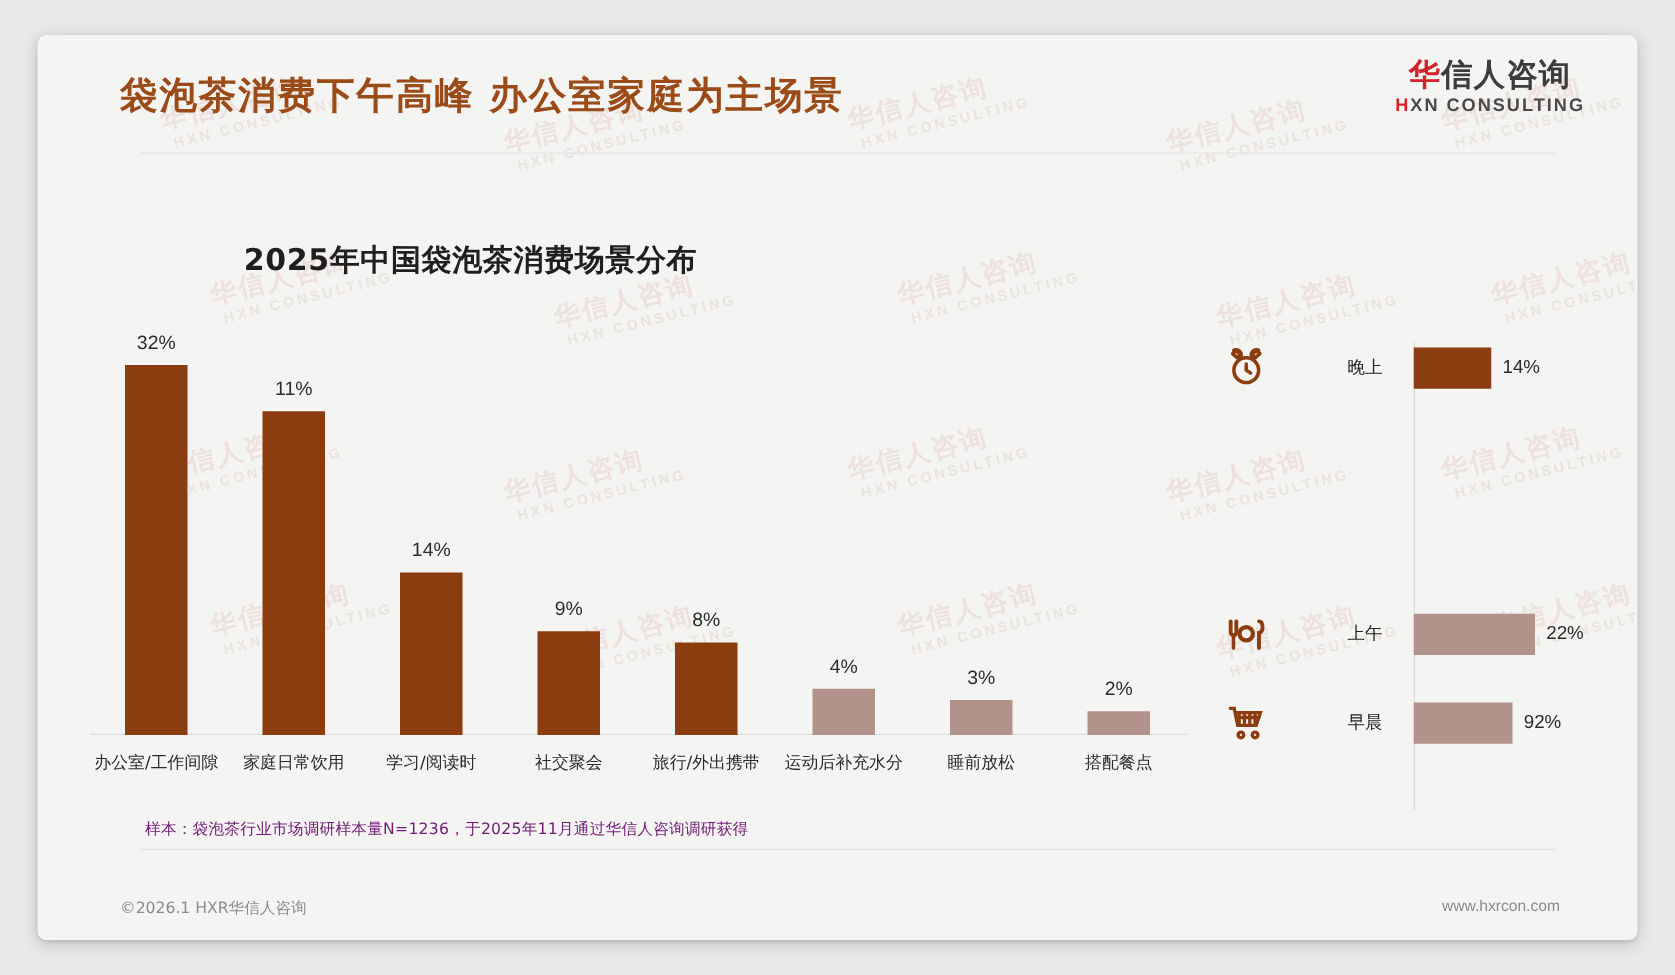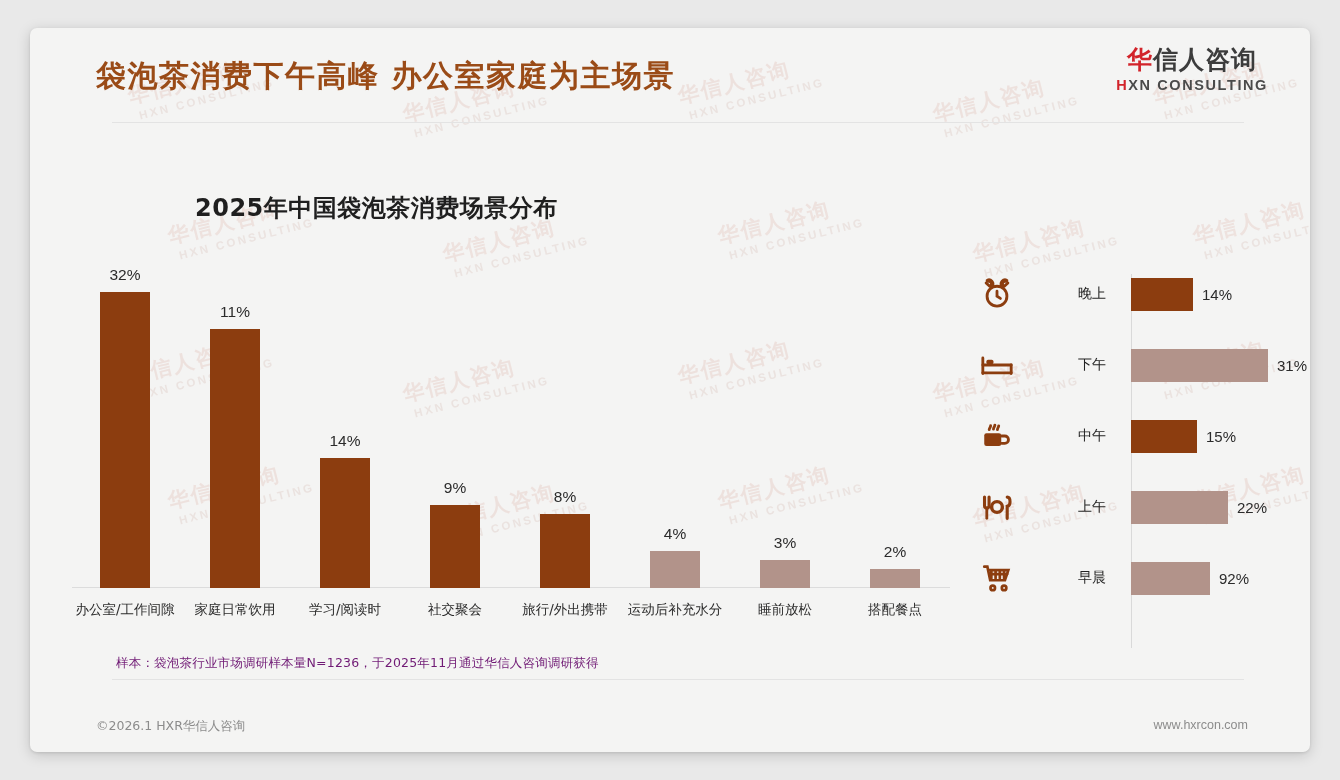--- a/index.html
+++ b/index.html
@@ -312,45 +312,20 @@
               <circle cx="12" cy="13.5" r="7"></circle>
               <path d="M12 10v3.5l2.4 1.6"></path>
               <path d="M4.3 4.2 7 6.6M19.7 4.2 17 6.6"></path>
               <path d="M5.5 2.6a2.4 2.4 0 0 1 2.9 3.3M18.5 2.6a2.4 2.4 0 0 0-2.9 3.3" stroke-width="3"></path>
             </svg>
           </div>
           <div class="bar-cat">晚上</div>
           <div class="bar-fill" style="width: 62px; background: rgb(140, 61, 15);"></div>
           <div class="bar-val" style="left: 232px;">14%</div>
         </div>
-        <div class="bar-row" style="top: 77px;">
-          <div class="bar-icon">
-            <svg viewBox="0 0 24 24" fill="none" stroke="#8C3D0F" stroke-width="2" stroke-linecap="round">
-              <path d="M2 7v11M22 12v6"></path>
-              <path d="M2 12h20"></path>
-              <path d="M2 17.5h20"></path>
-              <rect x="4.5" y="8.3" width="5" height="3.2" rx="1.2" fill="#8C3D0F" stroke="none"></rect>
-            </svg>
-          </div>
-          <div class="bar-cat">下午</div>
-          <div class="bar-fill" style="width: 137px; background: rgb(178, 147, 138);"></div>
-          <div class="bar-val" style="left: 307px;">31%</div>
-        </div>
-        <div class="bar-row" style="top: 148px;">
-          <div class="bar-icon">
-            <svg viewBox="0 0 24 24" fill="none" stroke="#8C3D0F" stroke-width="2" stroke-linecap="round">
-              <rect x="3" y="10" width="12" height="9" rx="1.6" fill="#8C3D0F" stroke="none"></rect>
-              <path d="M15.2 12h2.3a2.6 2.6 0 0 1 0 5.2h-2.3"></path>
-              <path d="M6.5 7.5c0-1.2 1-1.6 1-2.8M9.5 7.2c0-1.3 1-1.7 1-2.9M12.3 7.5c0-1.2.9-1.6.9-2.7"></path>
-            </svg>
-          </div>
-          <div class="bar-cat">中午</div>
-          <div class="bar-fill" style="width: 66px; background: rgb(140, 61, 15);"></div>
-          <div class="bar-val" style="left: 236px;">15%</div>
-        </div>
         <div class="bar-row" style="top: 219px;">
           <div class="bar-icon">
             <svg viewBox="0 0 24 24" fill="none" stroke="#8C3D0F" stroke-width="2" stroke-linecap="round">
               <circle cx="12" cy="12" r="5" fill="#8C3D0F" stroke="none"></circle>
               <circle cx="12" cy="12" r="2.6" fill="#f4f4f3" stroke="none"></circle>
               <path d="M3.2 5v6.2c0 .9.7 1.6 1.6 1.6s1.6-.7 1.6-1.6V5" stroke-width="2.2"></path>
               <path d="M4.8 12.8V20"></path>
               <path d="M19.2 5c1.4 0 2 1.5 2 3.4 0 1.7-.7 2.8-2 3.1V20" stroke-width="2.2"></path>
             </svg>
           </div>

